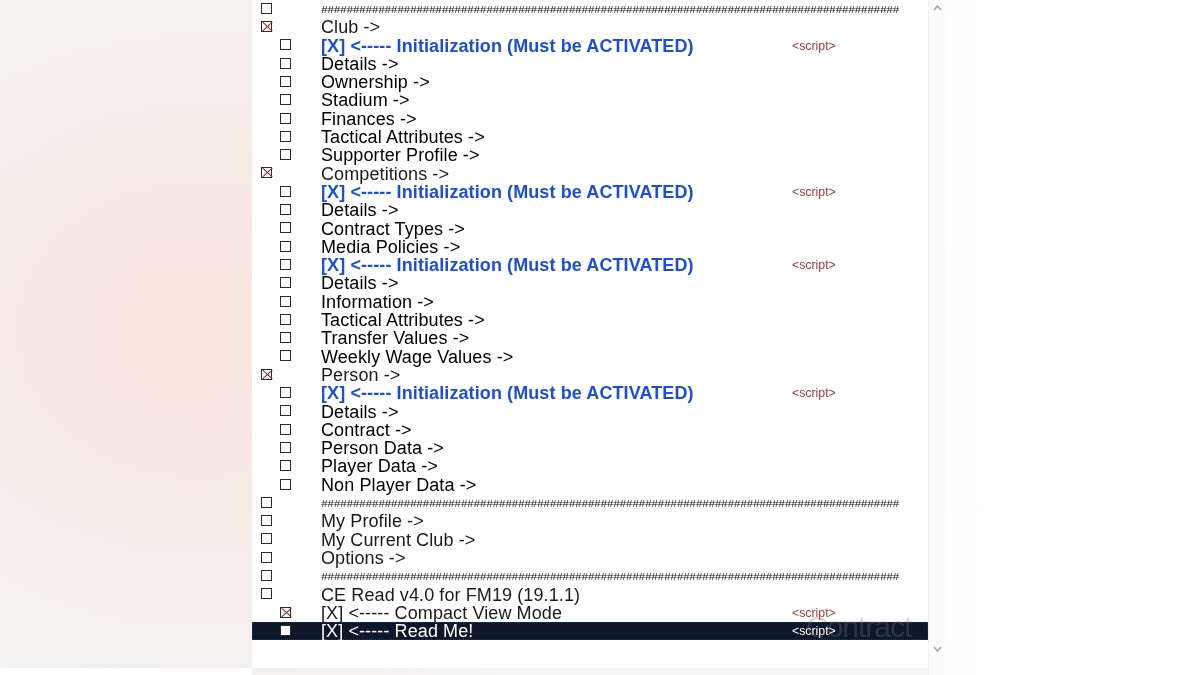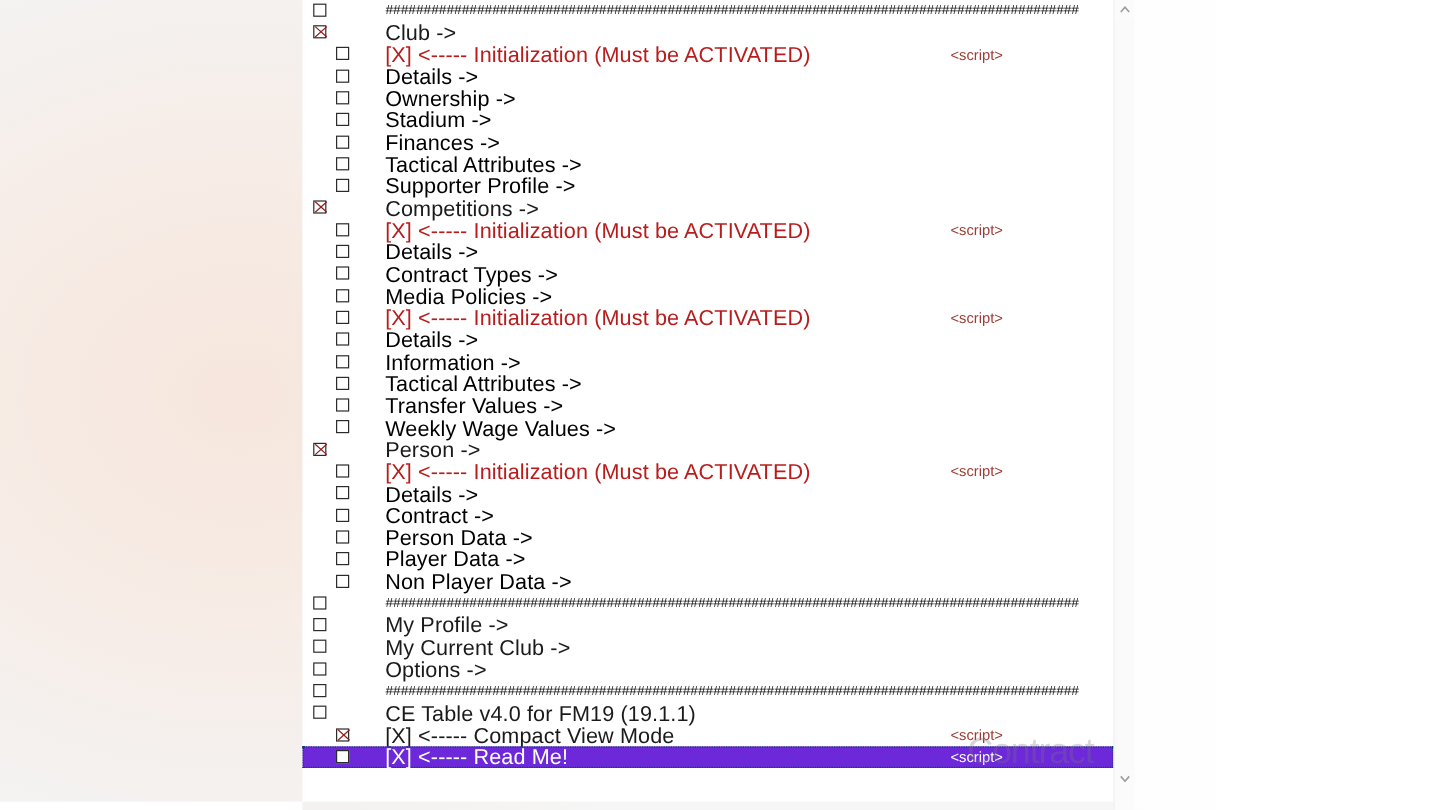--- a/index.html
+++ b/index.html
@@ -59,21 +59,21 @@
   }
 
   .row {
     position: relative;
     height: 18.3px;
     line-height: 18.3px;
     white-space: nowrap;
     font-size: 12.3px;
   }
   .row.selected {
-    background: #6d28d9;
+    background: #0f172a;
     outline: 1px dotted #0a3c6e;
     outline-offset: -1px;
   }
 
   
   .cb {
     position: absolute;
     top: 2.8px;
     width: 11px;
     height: 11px;
@@ -105,21 +105,21 @@
     letter-spacing: 0.1px;
   }
   .label.hash {
     font-family: "Liberation Mono", monospace;
     font-size: 11.5px;
     letter-spacing: -0.55px;
     color: #101010;
     top: 0.5px;
   }
   .c-dark   { color: #1a1a1a; }
-  .c-red    { color: #b91c1c; }
+  .c-red    { color: #1d4ed8; font-weight: bold; }
   .c-orange { color: #000000; }
   .c-white  { color: #ffffff; }
 
   
   .script {
     position: absolute;
     left: 540px;
     top: 0;
     font-size: 12.3px;
     color: #9e3b34;
@@ -319,21 +319,21 @@
         <div class="row">
           <div class="cb lvl0"></div>
           <div class="label c-dark">Options -&gt;</div>
         </div>
         <div class="row">
           <div class="cb lvl0"></div>
           <div class="label hash c-dark">###########################################################################################</div>
         </div>
         <div class="row">
           <div class="cb lvl0"></div>
-          <div class="label c-dark">CE Table v4.0 for FM19 (19.1.1)</div>
+          <div class="label c-dark">CE Read v4.0 for FM19 (19.1.1)</div>
         </div>
         <div class="row">
           <div class="cb lvl1 checked"></div>
           <div class="label c-dark">[X] &lt;----- Compact View Mode</div>
           <div class="script">&lt;script&gt;</div>
         </div>
         <div class="row selected">
           <div class="cb lvl1"></div>
           <div class="label c-white">[X] &lt;----- Read Me!</div>
           <div class="script">&lt;script&gt;</div>

